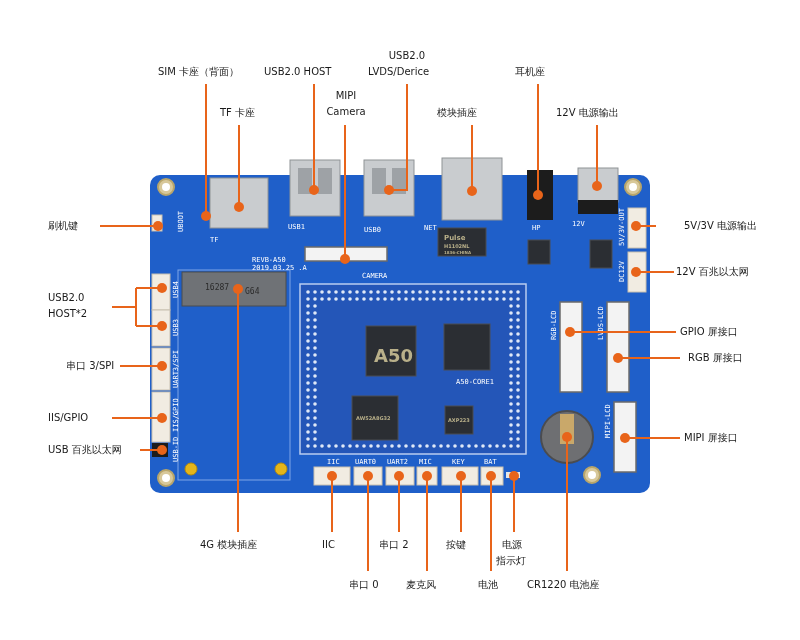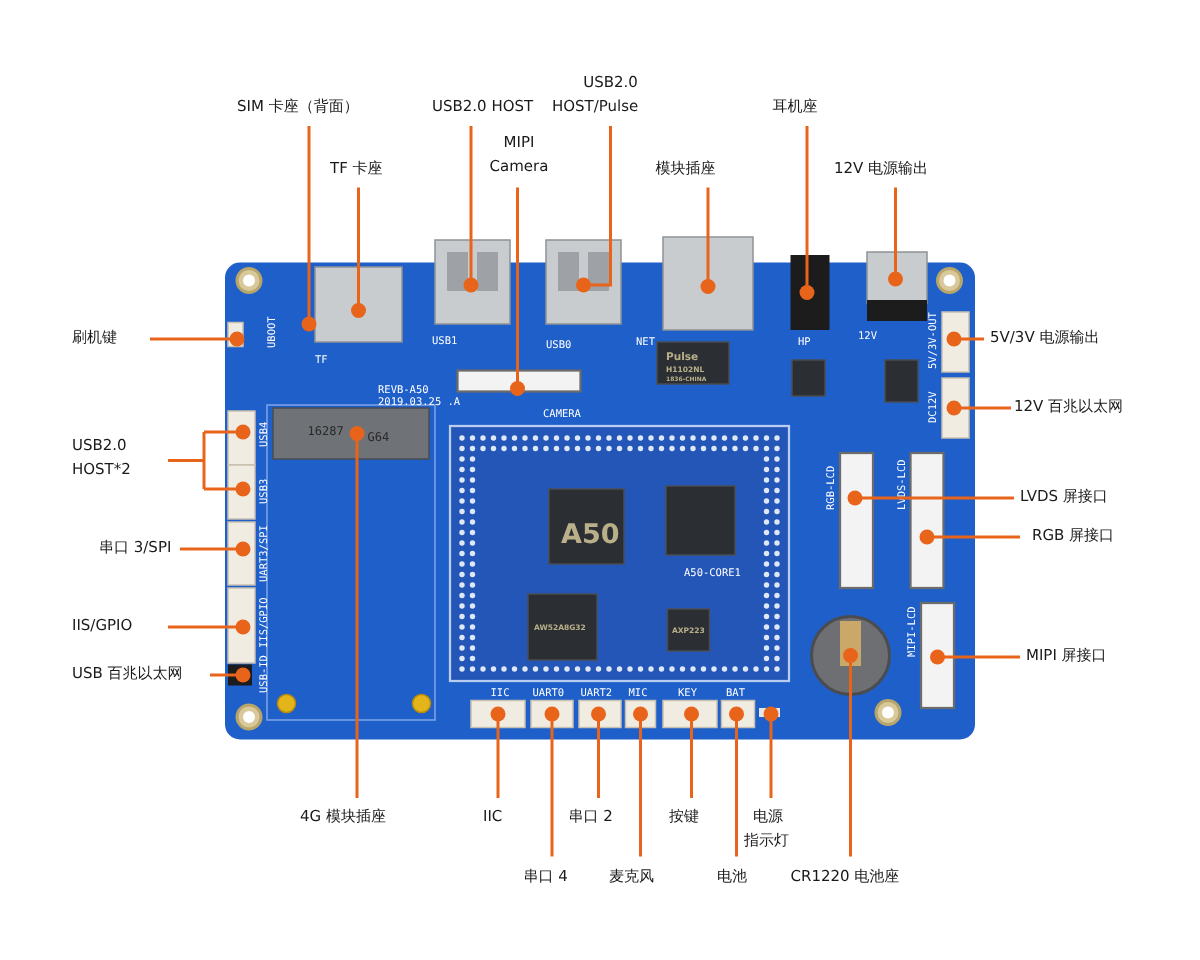--- a/index.html
+++ b/index.html
@@ -376,44 +376,44 @@
       <circle class="dot" cx="491" cy="476" r="5"></circle>
     <polyline class="line" points="514,476 514,532"></polyline>
       <circle class="dot" cx="514" cy="476" r="5"></circle>
     <polyline class="line" points="567,437 567,571"></polyline>
       <circle class="dot" cx="567" cy="437" r="5"></circle>
   </g>
 </svg>
 
 <div class="lbl" style="left:158px;top:64px">SIM 卡座（背面）</div>
 <div class="lbl" style="left:220px;top:105px">TF 卡座</div>
-<div class="lbl" style="left:288px;top:64px">USB2.0 HOST</div>
+<div class="lbl" style="left:264px;top:64px">USB2.0 HOST</div>
 <div class="lbl c" style="left:320px;top:88px;width:52px">MIPI</div>
 <div class="lbl c" style="left:316px;top:104px;width:60px">Camera</div>
 <div class="lbl c" style="left:380px;top:48px;width:54px">USB2.0</div>
-<div class="lbl" style="left:368px;top:64px">HOST/Pulse</div>
+<div class="lbl" style="left:368px;top:64px">LVDS/Derice</div>
 <div class="lbl" style="left:437px;top:105px">模块插座</div>
 <div class="lbl" style="left:515px;top:64px">耳机座</div>
 <div class="lbl" style="left:556px;top:105px">12V 电源输出</div>
 
 <div class="lbl" style="left:48px;top:218px">刷机键</div>
 <div class="lbl" style="left:48px;top:290px">USB2.0</div>
 <div class="lbl" style="left:48px;top:306px">HOST*2</div>
 <div class="lbl" style="left:66px;top:358px">串口 3/SPI</div>
 <div class="lbl" style="left:48px;top:410px">IIS/GPIO</div>
 <div class="lbl" style="left:48px;top:442px">USB 百兆以太网</div>
 
-<div class="lbl" style="left:660px;top:218px">5V/3V 电源输出</div>
+<div class="lbl" style="left:684px;top:218px">5V/3V 电源输出</div>
 <div class="lbl" style="left:676px;top:264px">12V 百兆以太网</div>
-<div class="lbl" style="left:680px;top:324px">LVDS 屏接口</div>
+<div class="lbl" style="left:680px;top:324px">GPIO 屏接口</div>
 <div class="lbl" style="left:688px;top:350px">RGB 屏接口</div>
 <div class="lbl" style="left:684px;top:430px">MIPI 屏接口</div>
 
 <div class="lbl" style="left:200px;top:537px">4G 模块插座</div>
 <div class="lbl" style="left:322px;top:537px">IIC</div>
-<div class="lbl" style="left:349px;top:577px">串口 4</div>
+<div class="lbl" style="left:349px;top:577px">串口 0</div>
 <div class="lbl" style="left:379px;top:537px">串口 2</div>
 <div class="lbl" style="left:406px;top:577px">麦克风</div>
 <div class="lbl" style="left:446px;top:537px">按键</div>
 <div class="lbl" style="left:478px;top:577px">电池</div>
 <div class="lbl" style="left:502px;top:537px">电源</div>
 <div class="lbl" style="left:496px;top:553px">指示灯</div>
 <div class="lbl" style="left:527px;top:577px">CR1220 电池座</div>
 
 </body></html>

